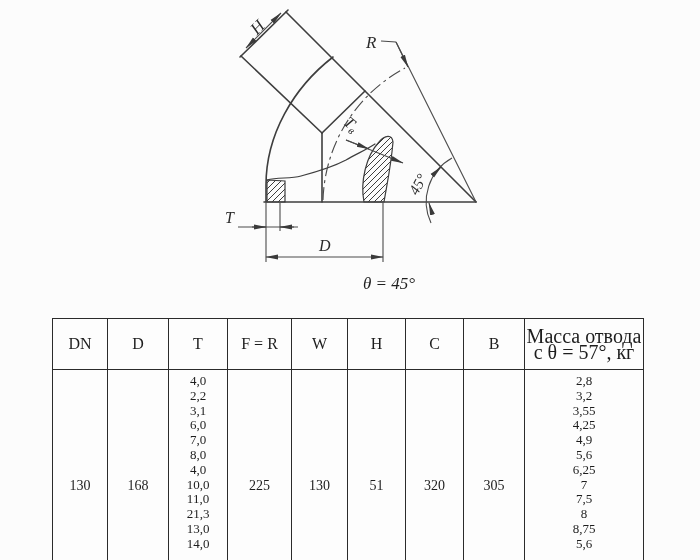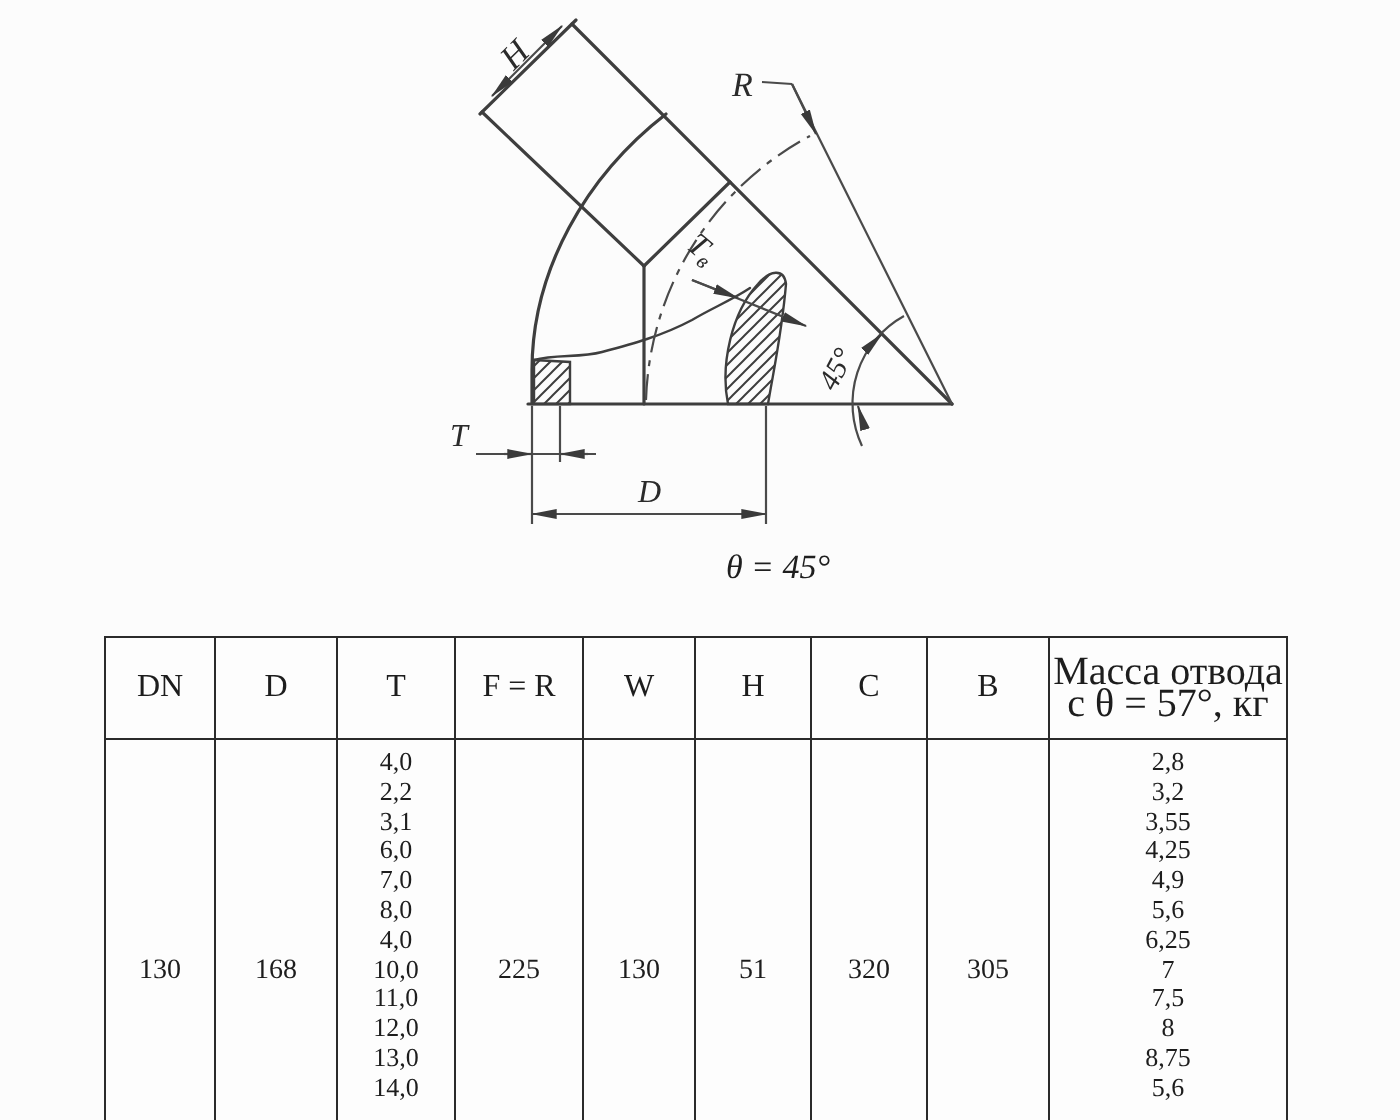--- a/index.html
+++ b/index.html
@@ -118,21 +118,21 @@
         <td class="val stack">
             <div class="stack-line">4,0</div>
             <div class="stack-line">2,2</div>
             <div class="stack-line">3,1</div>
             <div class="stack-line">6,0</div>
             <div class="stack-line">7,0</div>
             <div class="stack-line">8,0</div>
             <div class="stack-line">4,0</div>
             <div class="stack-line">10,0</div>
             <div class="stack-line">11,0</div>
-            <div class="stack-line">12,0</div>
+            <div class="stack-line">21,3</div>
             <div class="stack-line">13,0</div>
             <div class="stack-line">14,0</div>
           </td>
         <td class="val">225</td>
         <td class="val">130</td>
         <td class="val">51</td>
         <td class="val">320</td>
         <td class="val">305</td>
         <td class="val stack">
             <div class="stack-line">2,8</div>

